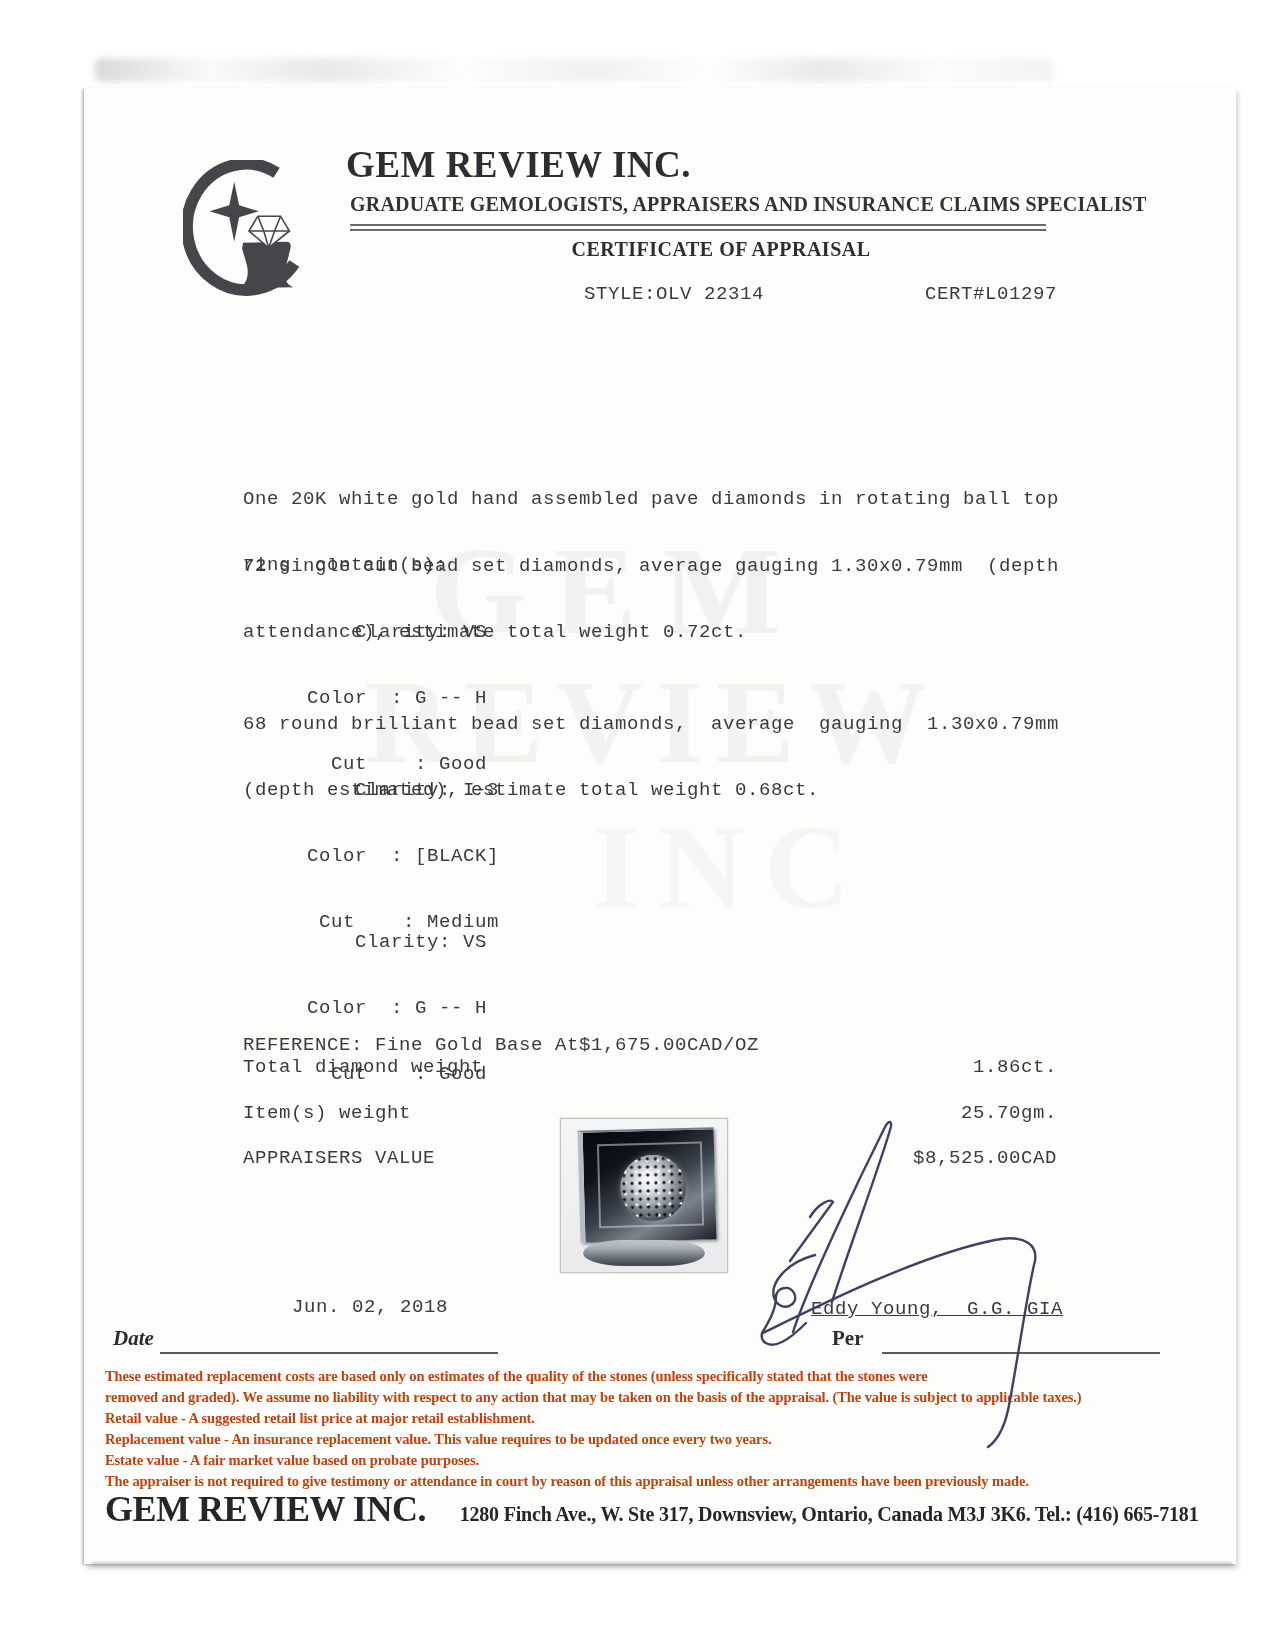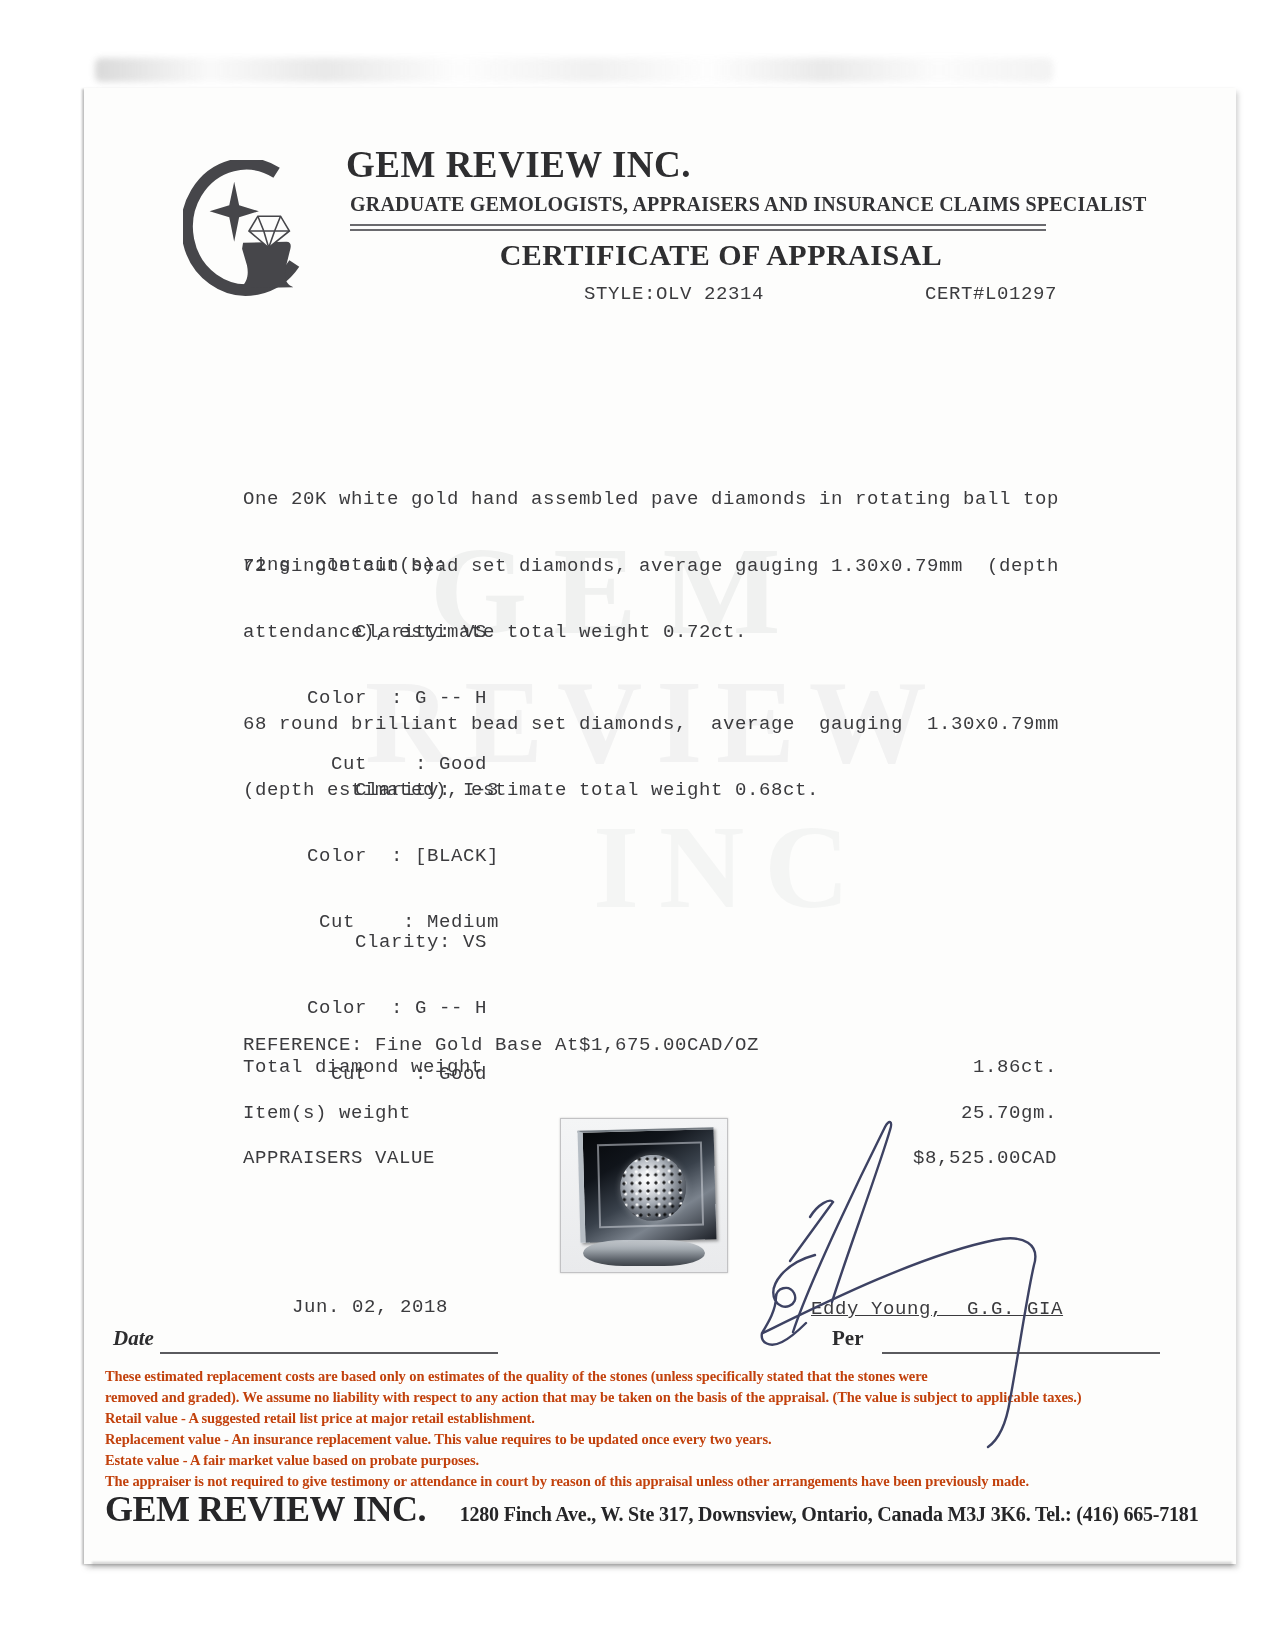--- a/index.html
+++ b/index.html
@@ -24,21 +24,21 @@
   .wm3 { left:545px; top:800px; font-size:118px; letter-spacing:20px; color:rgba(130,136,142,.07);margin-left:48px; }
 
   .layer { position:absolute; inset:0; z-index:2; }
 
   
   .company-name { position:absolute; left:346px; top:143px; font-size:37px; font-weight:bold; color:#2e2e30; letter-spacing:.5px; }
   .tagline { position:absolute; left:350px; top:193px; font-size:20px; font-weight:bold; color:#333336; letter-spacing:.2px; white-space:nowrap; }
   .dbl-rule { position:absolute; left:350px; top:224px; width:696px; height:7px;
     border-top:2px solid #6a6a6e; border-bottom:2px solid #6a6a6e; }
   .doc-title { position:absolute; left:446px; top:238px; width:550px; text-align:center;
-    font-size:30px; font-weight:bold; color:#2e2e30; letter-spacing:.5px; }
+    font-size:20px; font-weight:bold; color:#2e2e30; letter-spacing:.5px; }
   .mono { font-family:"Liberation Mono", monospace; color:#3b3b3e; font-size:19px; line-height:22px; letter-spacing:.6px; white-space:pre; }
   .style-no { position:absolute; left:584px; top:283px; }
   .cert-no  { position:absolute; left:925px; top:283px; }
 
   
   .para { position:absolute; left:243px; }
   .indent { position:absolute; left:307px;text-align:right; }
 
   
   .t-label { position:absolute; left:243px; }

